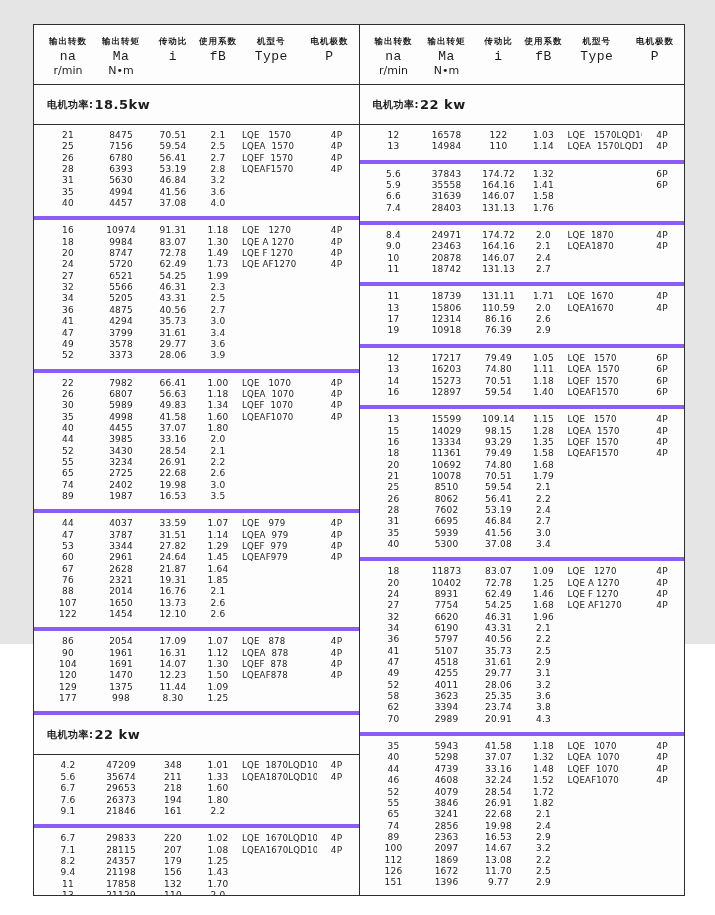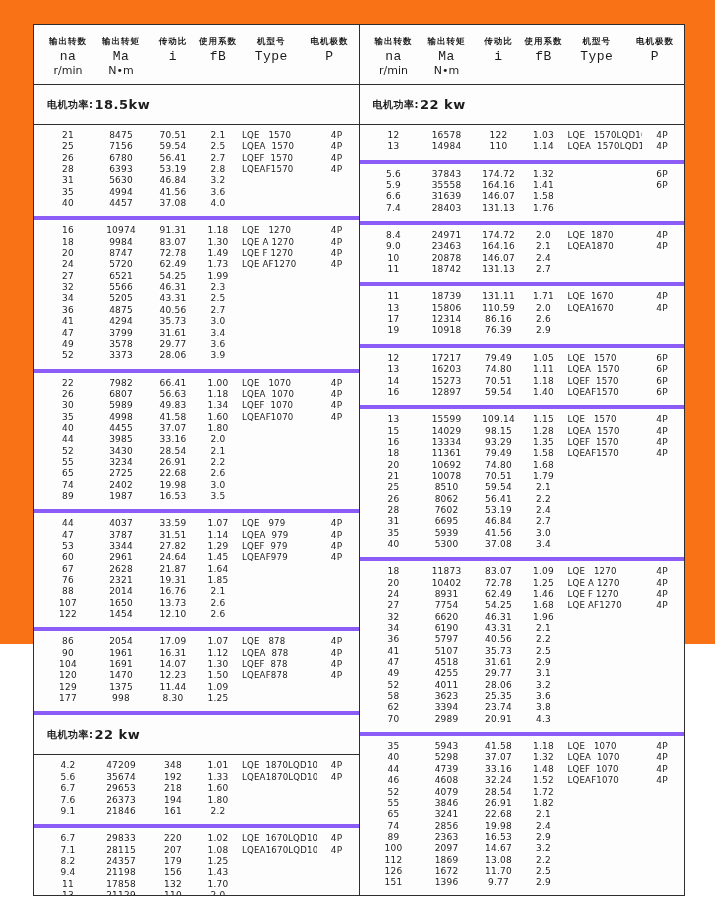--- a/index.html
+++ b/index.html
@@ -3,21 +3,21 @@
 <meta charset="utf-8">
 <style>
   html,body{margin:0;padding:0;}
   body{
     width:715px;height:915px;
     background:#ffffff;
     font-family:"DejaVu Sans","Liberation Sans",sans-serif;
     color:#1c1c1c;
     -webkit-font-smoothing:antialiased;
   }
-  .page{position:relative;width:715px;height:644px;background:#f97316;}
+  .page{position:relative;width:715px;height:644px;background:#e5e5e5;}
   .table-frame{
     position:absolute;left:33px;top:24px;
     width:652px;height:872px;
     border:1.5px solid #2e2e2e;
     display:flex;
     background:#fdfdfd;
     box-sizing:border-box;
   }
   .panel{flex:1 1 50%;display:flex;flex-direction:column;overflow:hidden;min-width:0;}
   .panel + .panel{border-left:1px solid #2e2e2e;}
@@ -481,21 +481,21 @@
             <span class="c-na">4.2</span>
             <span class="c-ma">47209</span>
             <span class="c-i">348</span>
             <span class="c-fb">1.01</span>
             <span class="c-type">LQE  1870LQD1070</span>
             <span class="c-pole">4P</span>
           </div>
           <div class="row">
             <span class="c-na">5.6</span>
             <span class="c-ma">35674</span>
-            <span class="c-i">192</span>
+            <span class="c-i">211</span>
             <span class="c-fb">1.33</span>
             <span class="c-type">LQEA1870LQD1070</span>
             <span class="c-pole">4P</span>
           </div>
           <div class="row">
             <span class="c-na">6.7</span>
             <span class="c-ma">29653</span>
             <span class="c-i">218</span>
             <span class="c-fb">1.60</span>
             <span class="c-type"></span>

